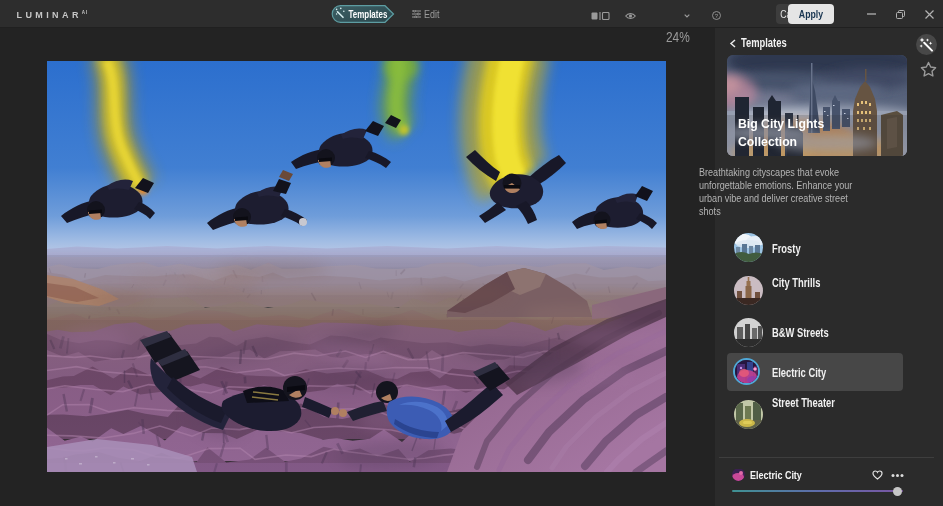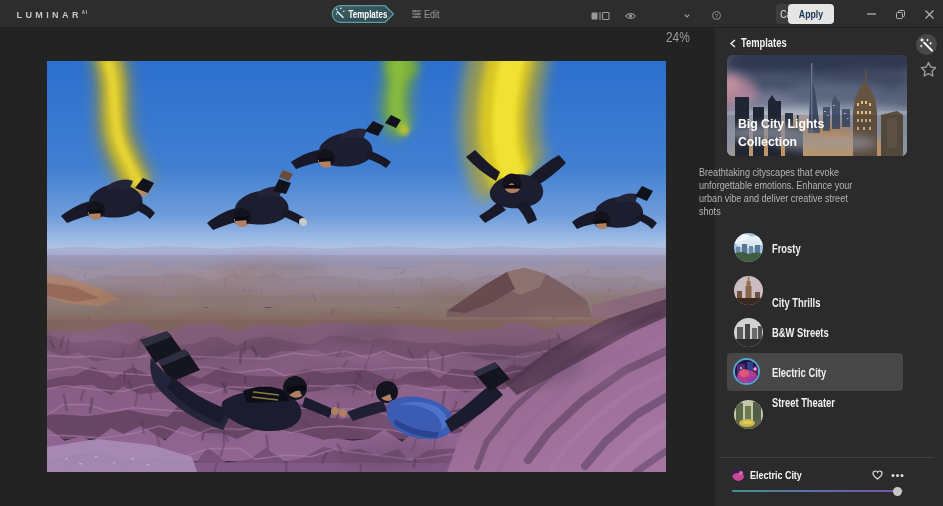--- a/index.html
+++ b/index.html
@@ -525,21 +525,21 @@
   <svg width="29" height="29">
       <rect width="29" height="29" fill="#cabcc2"></rect>
       <rect x="12.5" y="5" width="4" height="18" fill="#96704e"></rect>
       <rect x="11.5" y="10" width="6" height="13" fill="#8a6648"></rect>
       <rect x="13.7" y="1" width="1.6" height="5" fill="#96704e"></rect>
       <rect x="3" y="15" width="5" height="10" fill="#70503e"></rect>
       <rect x="21" y="16" width="5" height="9" fill="#70503e"></rect>
       <rect x="0" y="22" width="29" height="7" fill="#3a2822"></rect>
     </svg>
 </div>
-<div class="row-label" style="top:296px"><span class="cond">City Thrills</span></div>
+<div class="row-label" style="top:276px"><span class="cond">City Thrills</span></div>
 <div class="thumb" style="top:318px">
   <svg width="29" height="29">
       <rect width="29" height="29" fill="#d2d2d2"></rect>
       <rect x="3" y="9" width="6" height="13" fill="#5e5e5e"></rect>
       <rect x="11" y="6" width="5" height="16" fill="#454545"></rect>
       <rect x="18" y="10" width="5" height="12" fill="#6a6a6a"></rect>
       <rect x="24" y="8" width="4" height="14" fill="#525252"></rect>
       <rect x="0" y="21" width="29" height="8" fill="#2c2c2c"></rect>
     </svg>
 </div>

